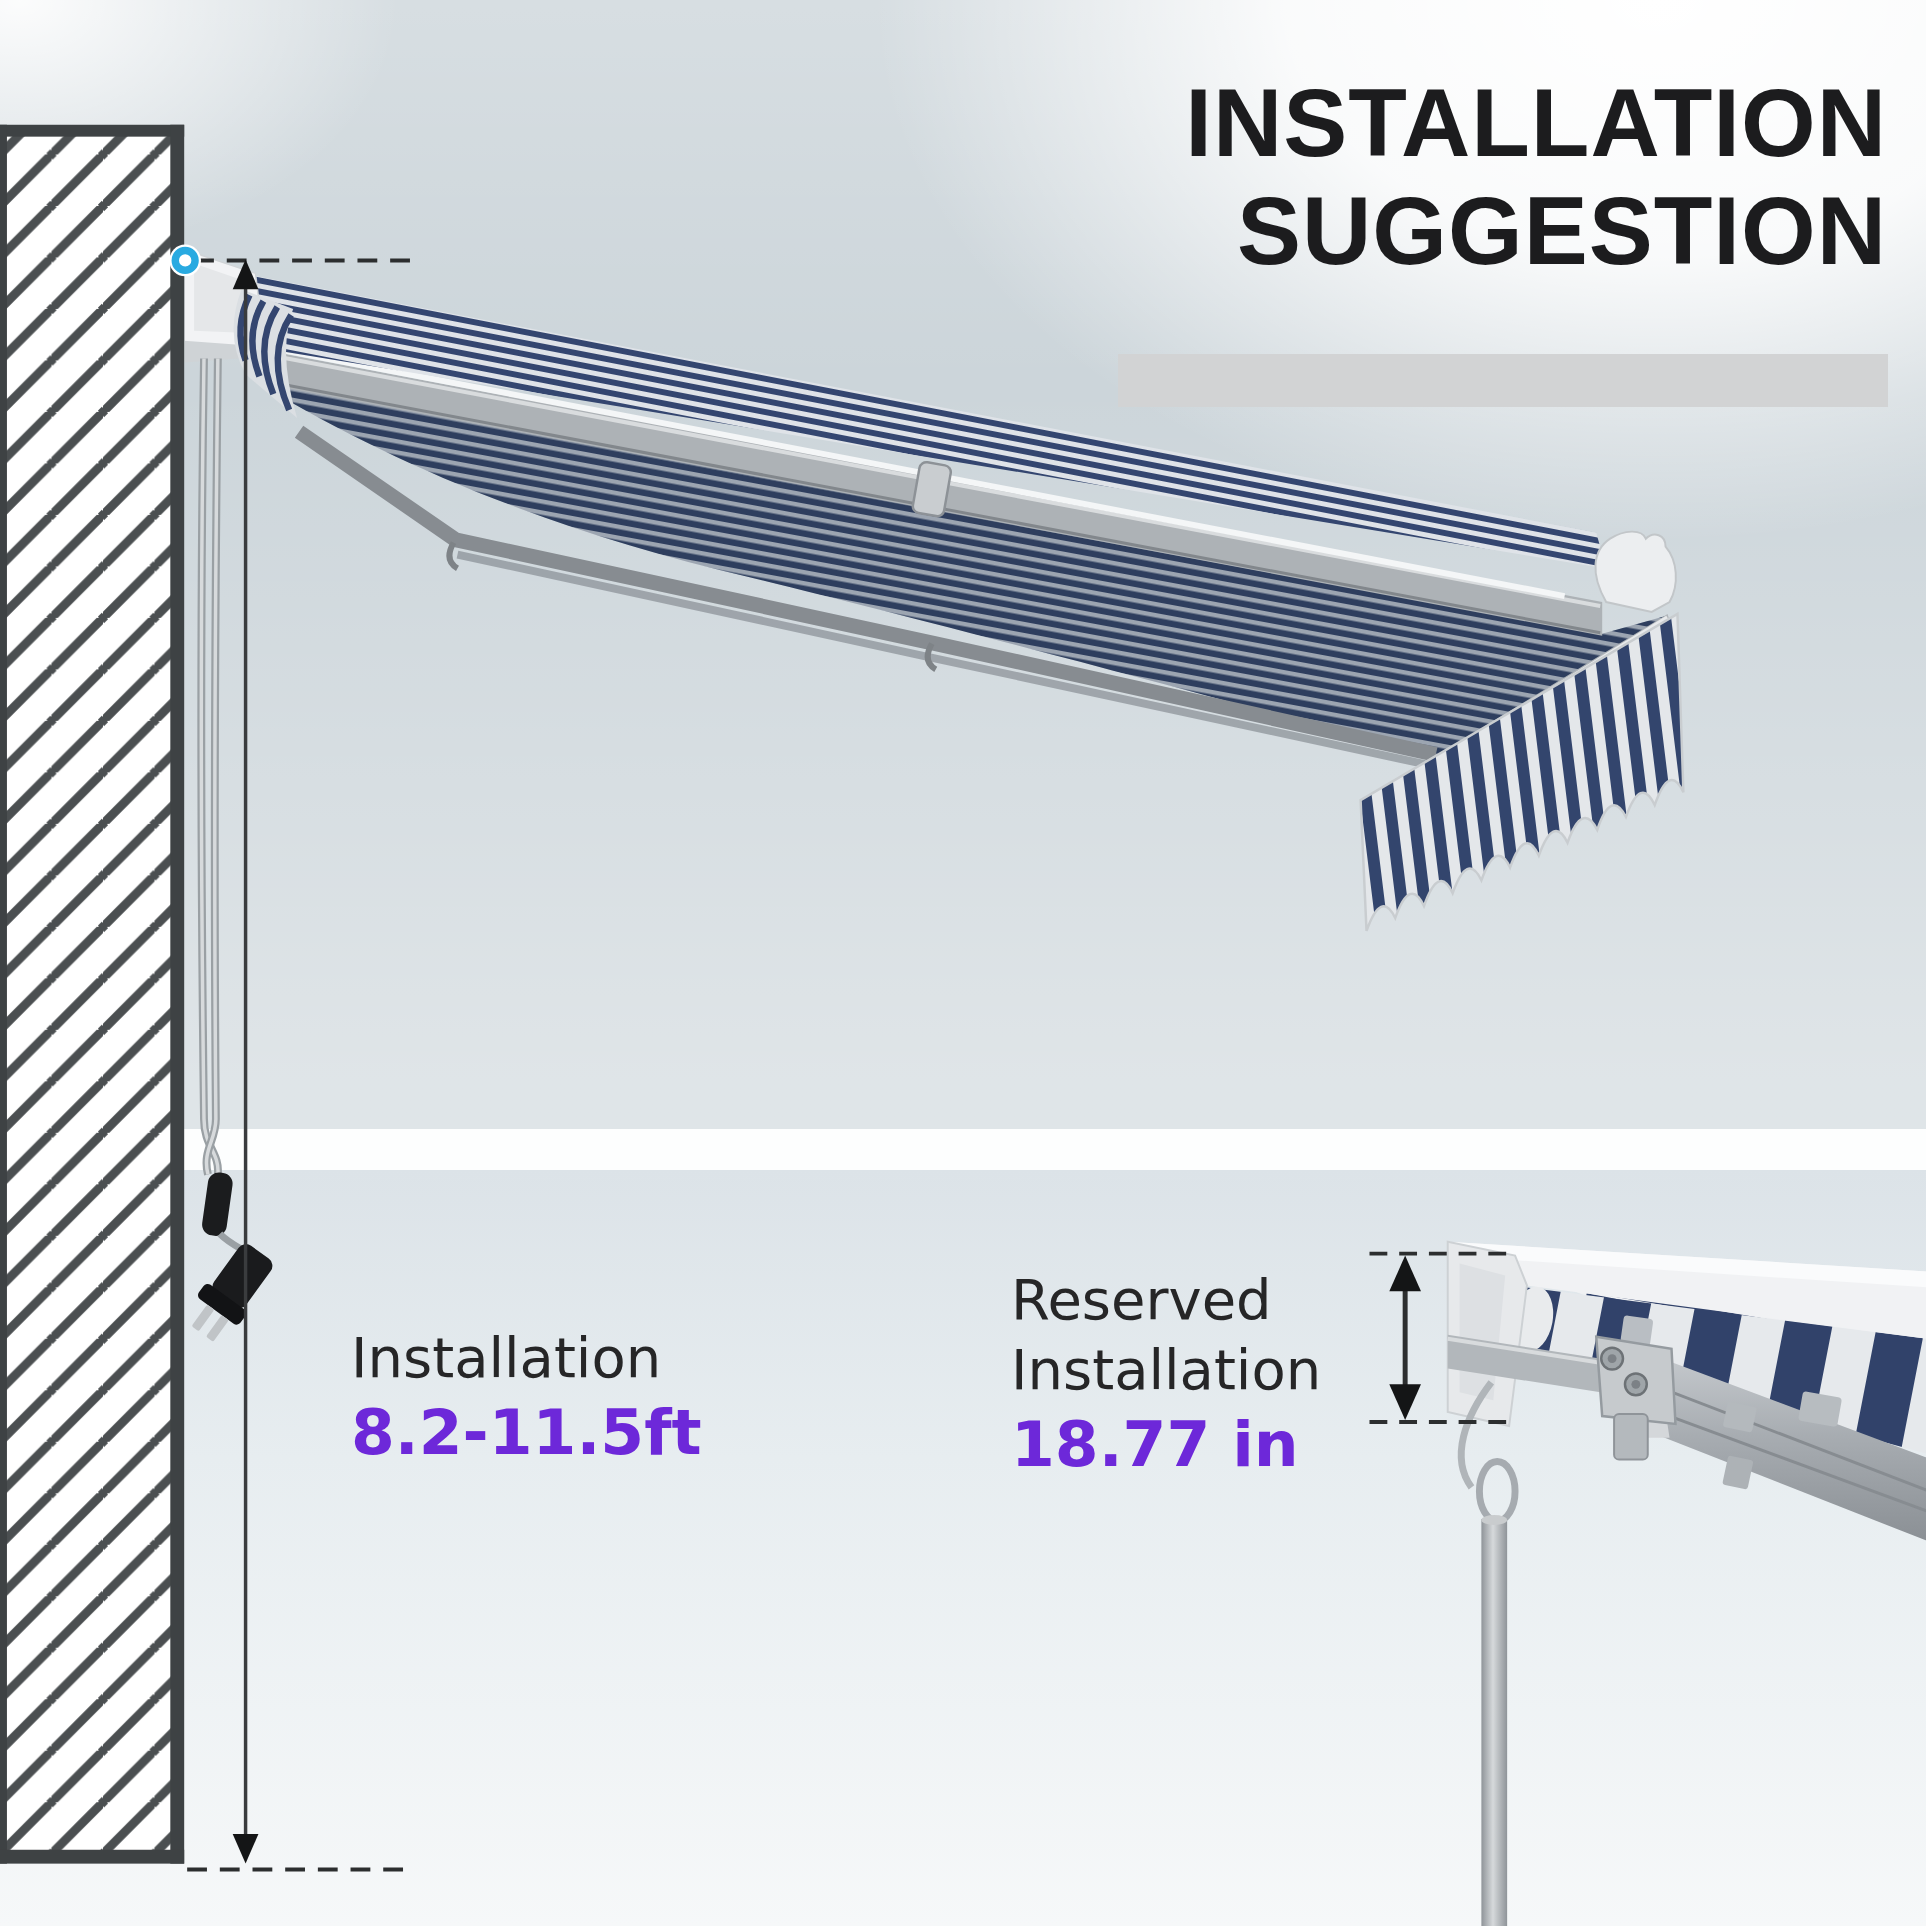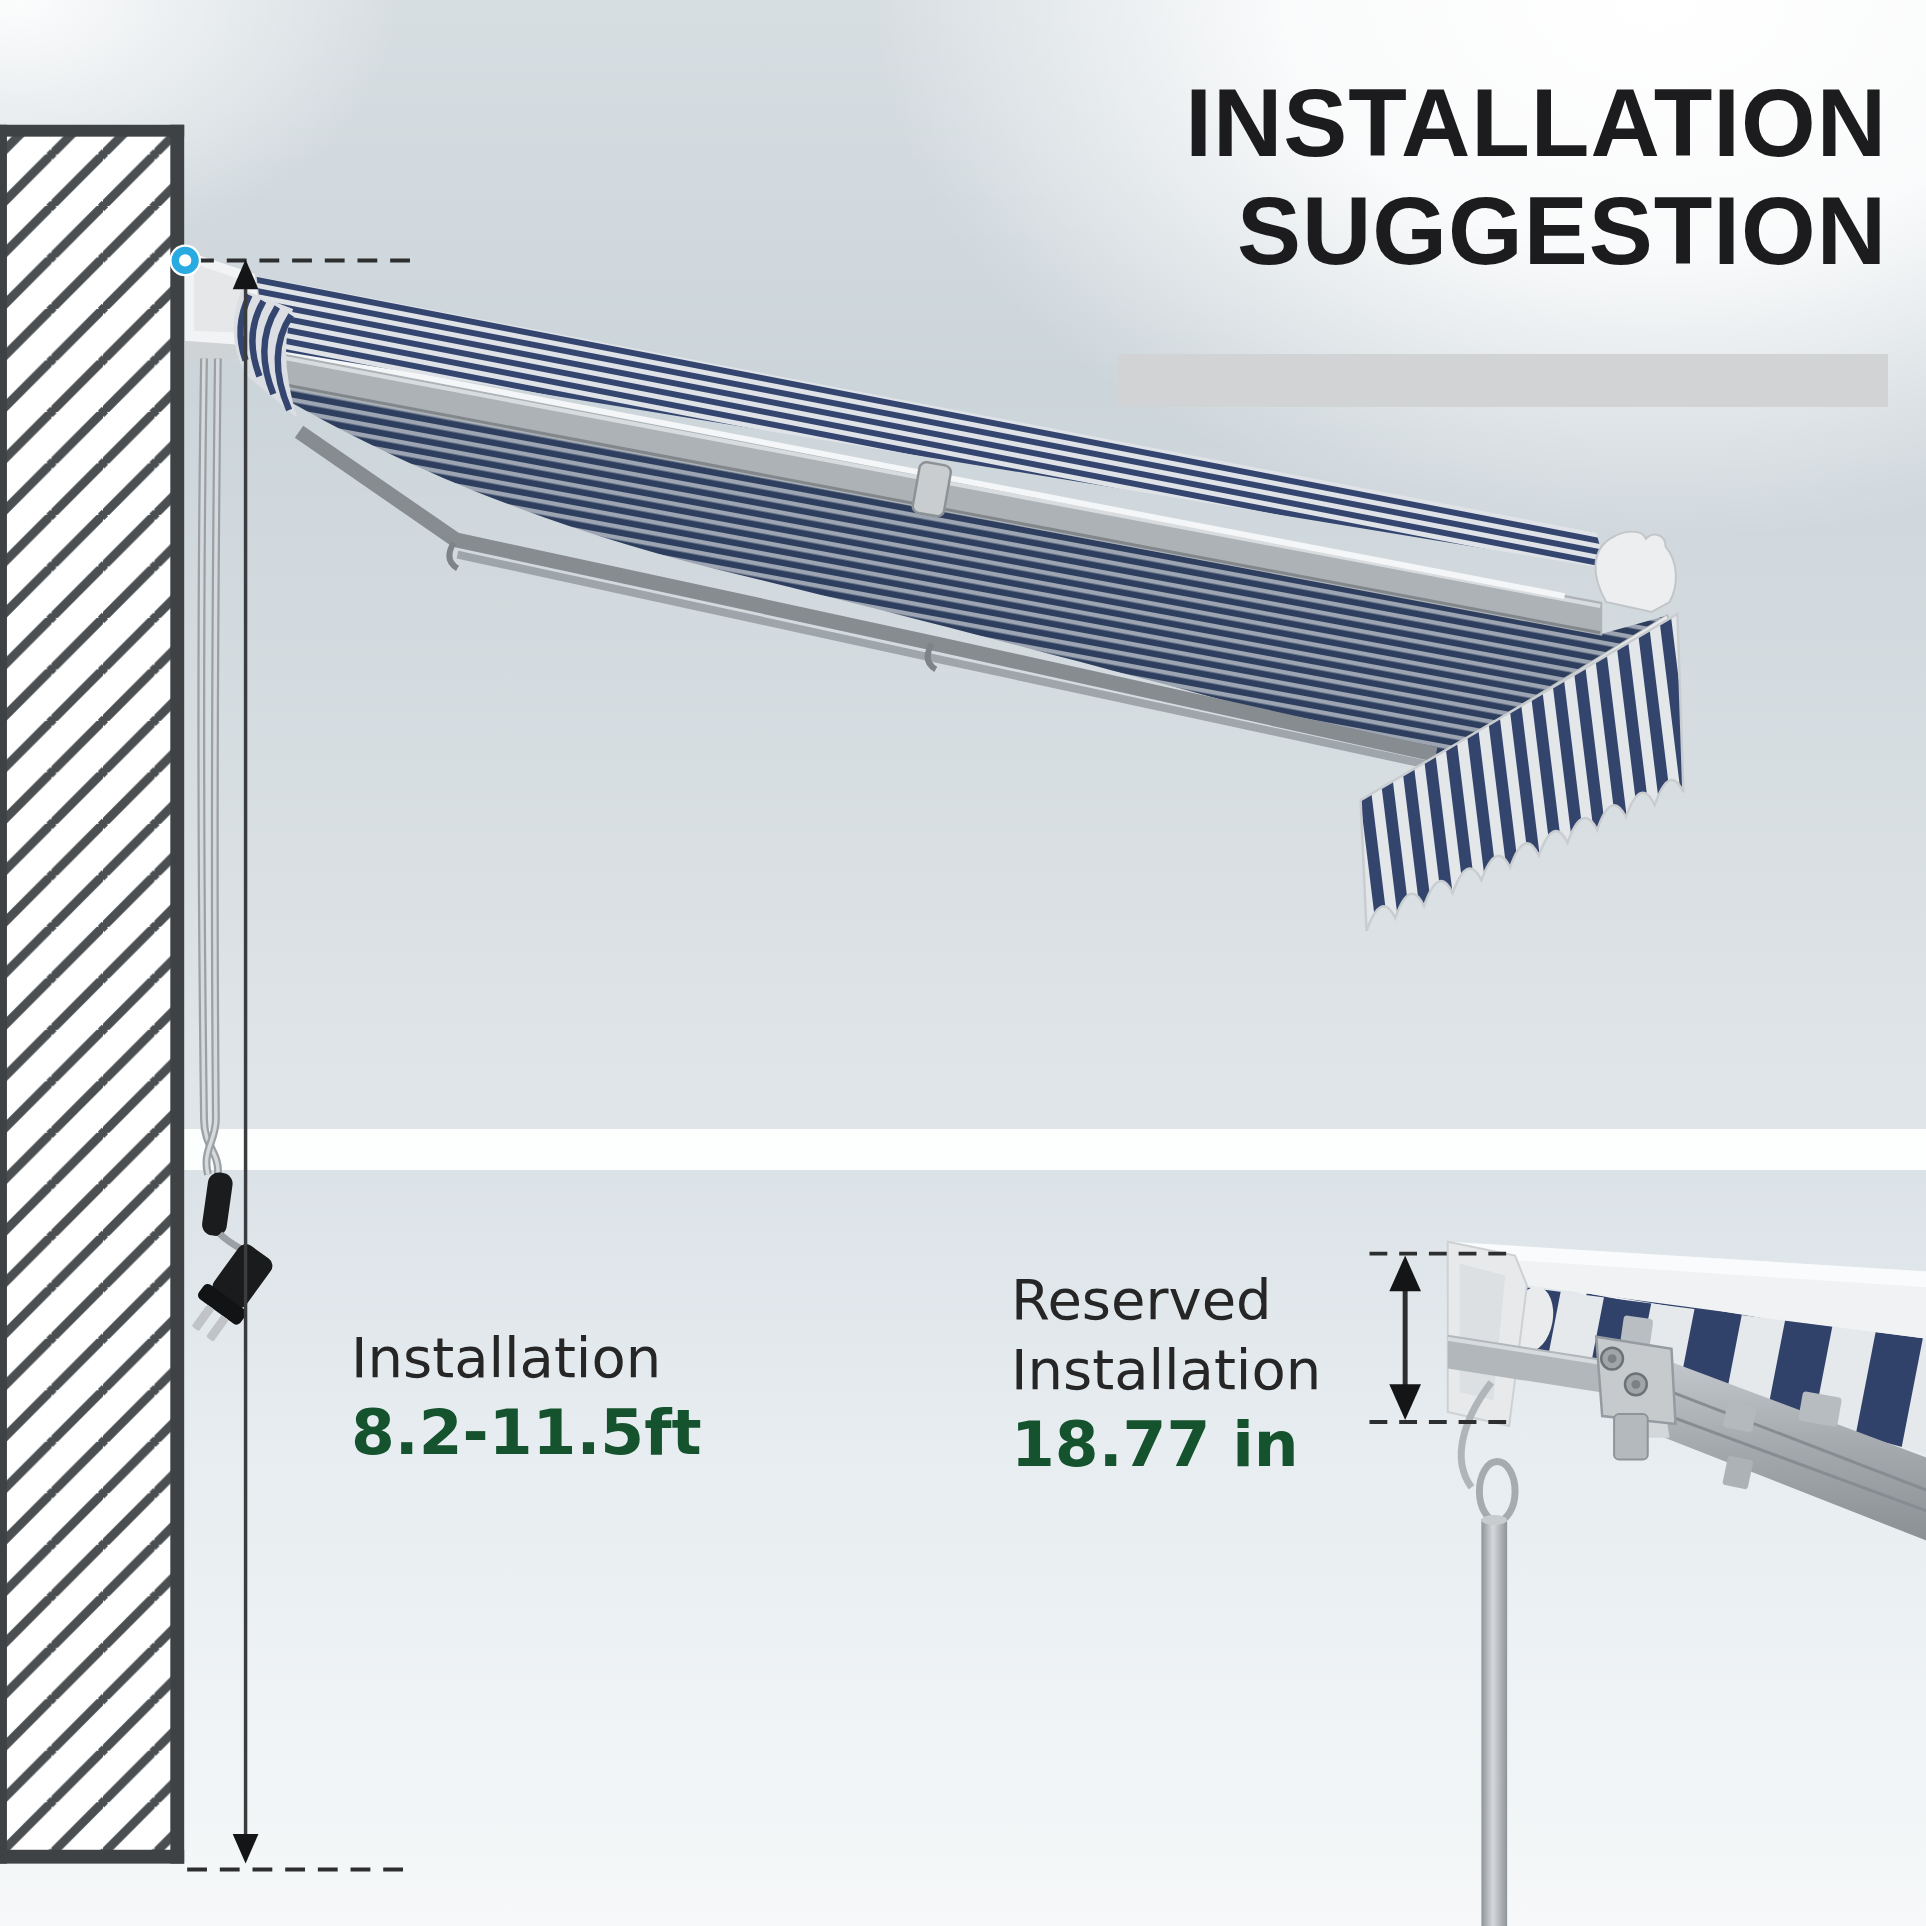--- a/index.html
+++ b/index.html
@@ -35,21 +35,21 @@
   .title-bar{
     position:absolute;left:1118px;top:354px;width:770px;height:53px;
     background:#d2d3d4;
   }
   
   .spec{
     position:absolute;color:#262627;font-size:56px;line-height:70px;
     font-family:"DejaVu Sans",sans-serif;white-space:nowrap;
   }
   .spec span{display:block;}
-  .spec .value{font-weight:700;font-size:63px;margin-top:5px;color:#14532d;}
+  .spec .value{font-weight:700;font-size:63px;margin-top:5px;color:#6d28d9;}
   .spec-height{left:351px;top:1323px;}
   .spec-distance{left:1011px;top:1249px;margin-top:16px;}
   
   .art{position:absolute;left:0;top:0;width:1927px;height:1927px;}
 </style>
 </head>
 <body>
 
 <div class="bg-top"></div>
 <div class="bg-band"></div>

